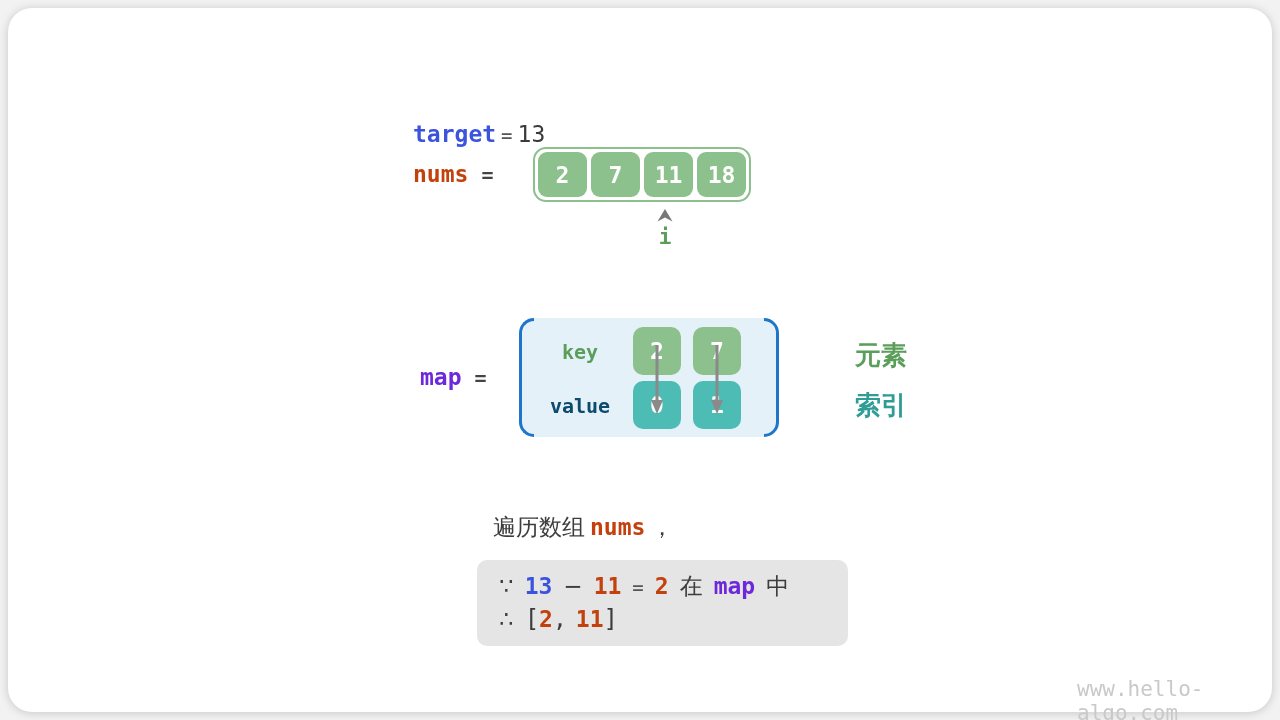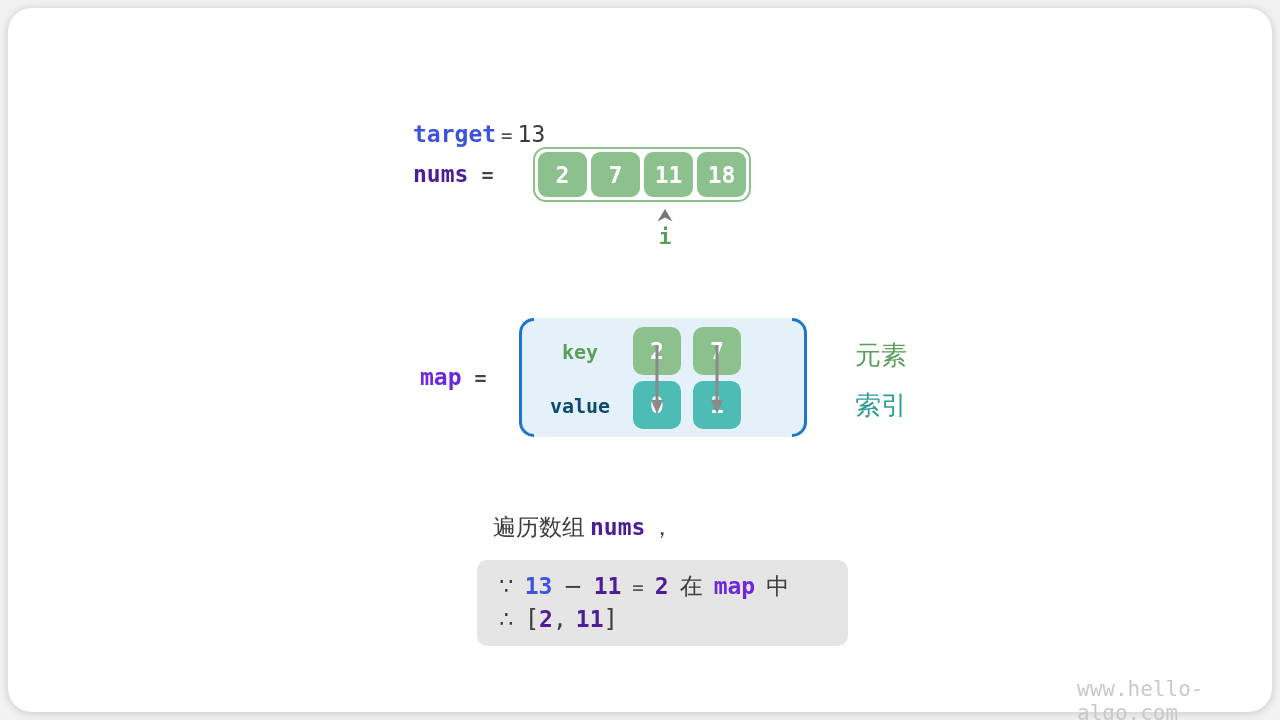--- a/index.html
+++ b/index.html
@@ -22,21 +22,21 @@
   .kw-royal { color:#3b53dd; font-weight:bold; }
   .eq-light { color:#555555; font-size:19px; }
   .eq-bold  { color:#444444; font-size:20px; font-weight:bold; }
   .plain-num { color:#3a3a3a; }
 
   
   .nums-label {
     position:absolute; left:413px; top:161px;
     display:flex; align-items:baseline; gap:13px; font-size:23px;
   }
-  .kw-green { color:#4c1d95; font-weight:bold;text-align:right; }
+  .kw-green { color:#c2410c; font-weight:bold;text-align:right; }
   .array-box {
     position:absolute; left:533px; top:147px; width:218px; height:55px;
     box-sizing:border-box; background:#ffffff;
     border:2px solid #8cc08c; border-radius:13px;
     padding:3px; display:flex; gap:4px;
   }
   .array-cell {
     flex:1 1 0; background:#8cc08c; border-radius:9px;
     display:flex; align-items:center; justify-content:center;
     color:#ffffff; font-size:23px; font-weight:600;
@@ -48,21 +48,21 @@
     display:flex; flex-direction:column; align-items:center; gap:4px;
   }
   .pointer-label { color:#5a9e5a; font-weight:bold; font-size:21px; line-height:22px; }
 
   
   .map-label {
     position:absolute; left:420px; top:364px;
     display:flex; align-items:baseline; gap:13px; font-size:23px;
   }
   .kw-azure { color:#6d28d9; font-weight:bold; }
-  .map-box { position:absolute; left:519px; top:318px; width:288px; height:119px; }
+  .map-box { position:absolute; left:519px; top:318px; width:260px; height:119px; }
   .map-fill {
     position:absolute; left:2px; top:0; right:2px; bottom:0;
     background:#e4f1f9; border-radius:14px;
   }
   .bracket {
     position:absolute; top:0; bottom:0; width:15px; box-sizing:border-box;
     border:3px solid #1d76c9;
   }
   .bracket-left  { left:0;  border-right:none; border-radius:15px 0 0 15px; }
   .bracket-right { right:0; border-left:none;  border-radius:0 15px 15px 0; }
@@ -79,21 +79,21 @@
   }
   .key-cell   { top:9px;  background:#8cc08c; }
   .value-cell { top:63px; background:#4cbcb4; }
   .col-0 { left:114px; }
   .col-1 { left:174px; }
   .map-arrow { position:absolute; top:27px; width:14px; height:70px; }
   .arrow-0 { left:131px; }
   .arrow-1 { left:191px; }
 
   
-  .side-label { position:absolute; left:855px; font-size:26px; font-weight:normal; }
+  .side-label { position:absolute; left:855px; font-size:26px; font-weight:bold; }
   .side-element { top:338px; color:#5a9e5a; }
   .side-index   { top:388px; color:#2f9d96; }
 
   
   .caption {
     position:absolute; left:493px; top:512px;
     display:flex; align-items:baseline; gap:5px; font-size:23px;
   }
 
   

